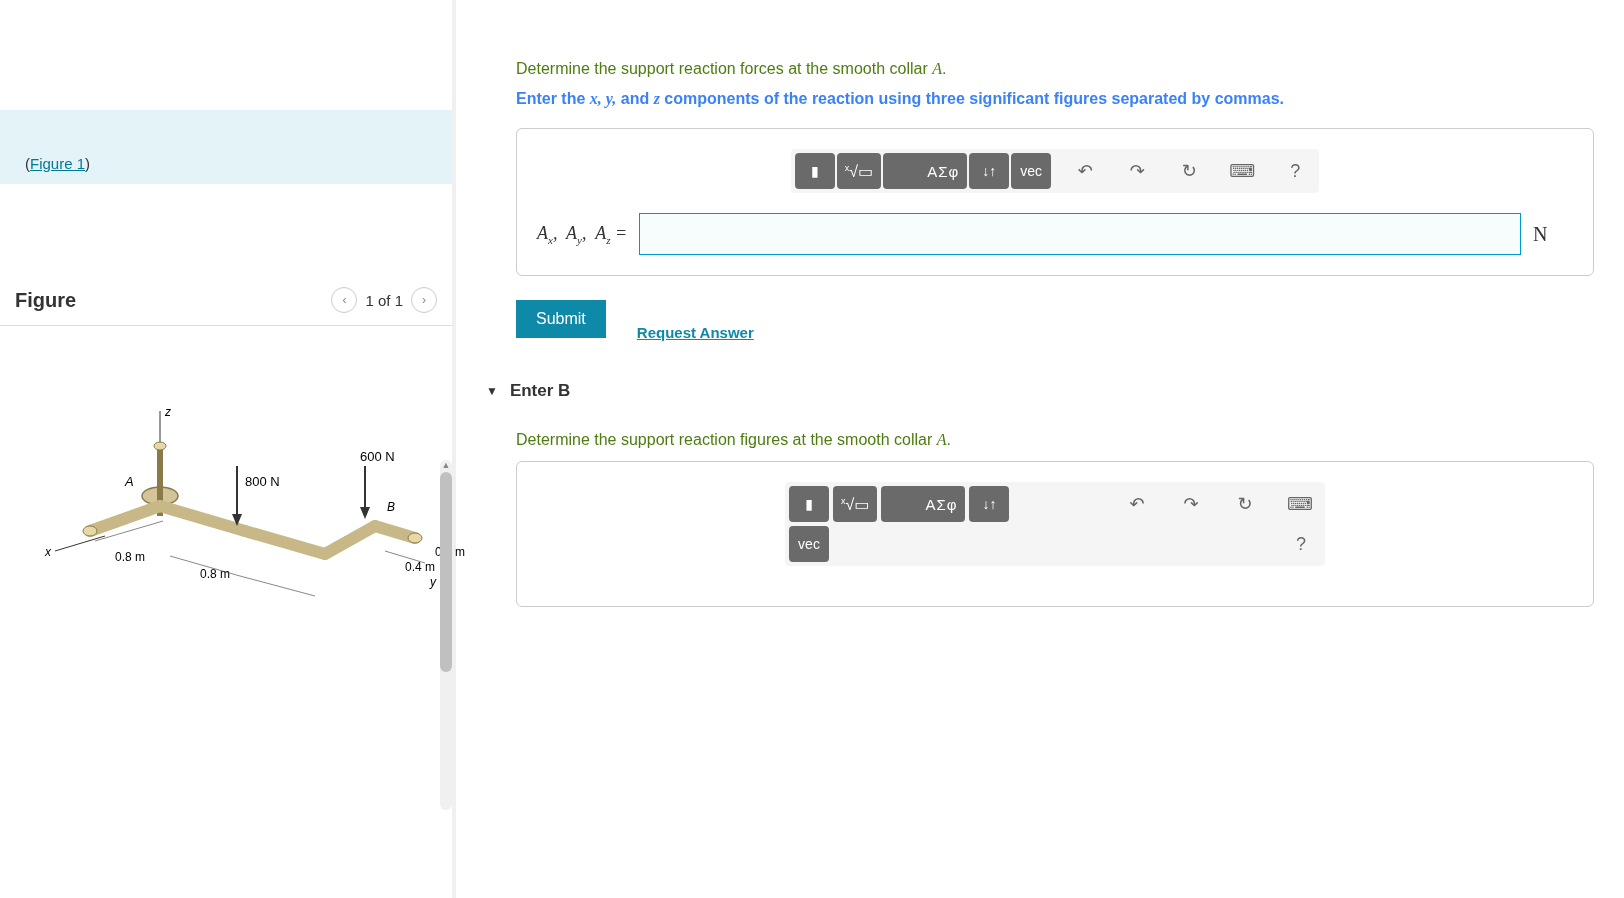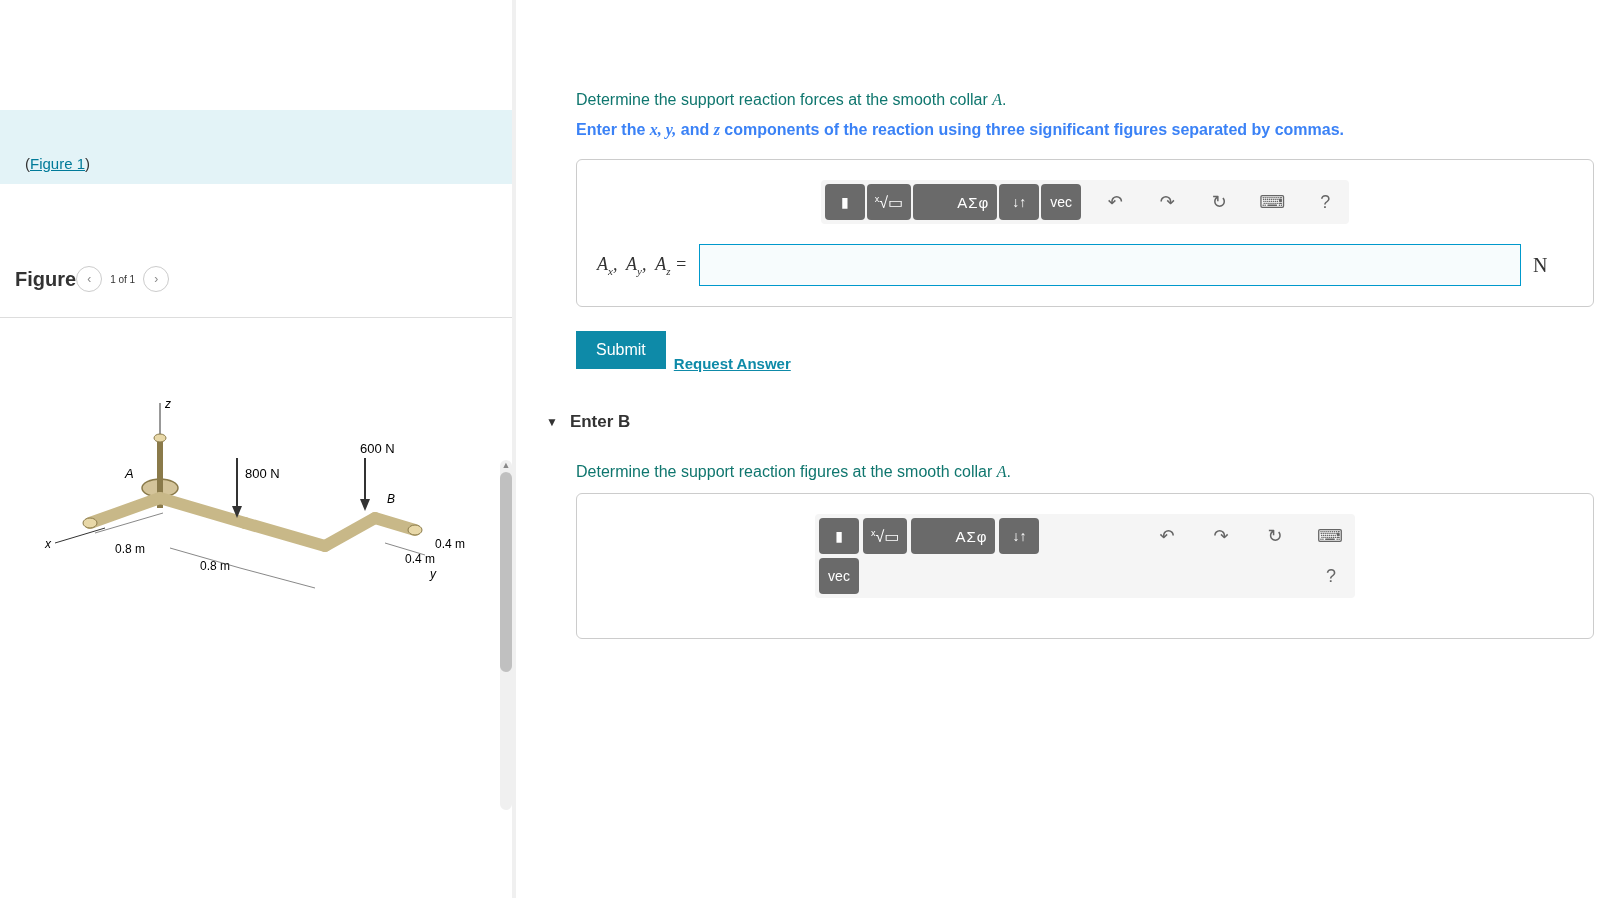--- a/index.html
+++ b/index.html
@@ -10,40 +10,40 @@
     body {
       font-family: Arial, Helvetica, sans-serif;
       font-size: 15px;
       color: #333;
       display: flex;
       height: 898px;
       width: 1624px;
       overflow: hidden;
     }
     .left-panel {
-      width: 512px;
+      width: 452px;
       padding: 0;
       position: relative;
     }
     .figure-ref-box {
       background: #e3f3f7;
       padding: 45px 25px 12px 25px;
       margin-top: 110px;
     }
     .figure-ref-box a {
       color: #007a99;
       text-decoration: underline;
     }
     .figure-header {
       display: flex;
-      justify-content: flex-start;
-      align-items: center;
-      padding: 0 15px 25px 15px;
+      justify-content: space-between;
+      align-items: center;
+      padding: 0 15px 12px 15px;
       border-bottom: 1px solid #ddd;
-      margin-top: 82px;
+      margin-top: 103px;
     }
     .figure-title {
       font-size: 20px;
       font-weight: bold;
       color: #333;
     }
     .figure-nav {
       display: flex;
       align-items: center;
       gap: 8px;
@@ -55,21 +55,21 @@
       border-radius: 50%;
       background: white;
       display: flex;
       align-items: center;
       justify-content: center;
       font-size: 12px;
       color: #888;
       cursor: pointer;
     }
     .nav-text {
-      font-size: 10px;
+      font-size: 15px;
       color: #333;
     }
     .figure-image {
       padding: 30px 15px;
       position: relative;
     }
     .figure-svg {
       width: 460px;
       height: 250px;
     }
@@ -97,23 +97,22 @@
     .right-panel {
       flex: 1;
       padding: 0;
       overflow-y: auto;
     }
     .content-area {
       padding: 60px 30px 30px 60px;
     }
     .question-text {
       font-size: 16px;
-      color: #0f766e;
+      color: #4d7c0f;
       margin-bottom: 12px;
-      margin-top: 31px;
     }
     .instruction-text {
       font-size: 16px;
       font-weight: bold;
       color: #3b82f6;
       margin-bottom: 20px;
     }
     .italic {
       font-style: italic;
       font-family: 'Times New Roman', serif;
@@ -192,21 +191,21 @@
       font-size: 15px;
     }
     .answer-unit {
       font-family: 'Times New Roman', serif;
       font-size: 20px;
       min-width: 40px;
     }
     .action-row {
       display: flex;
       align-items: center;
-      gap: 8px;
+      gap: 31px;
       margin-bottom: 40px;
     }
     .submit-btn {
       background: #0e8aa8;
       color: white;
       border: none;
       padding: 10px 20px;
       font-size: 16px;
       cursor: pointer;
     }

